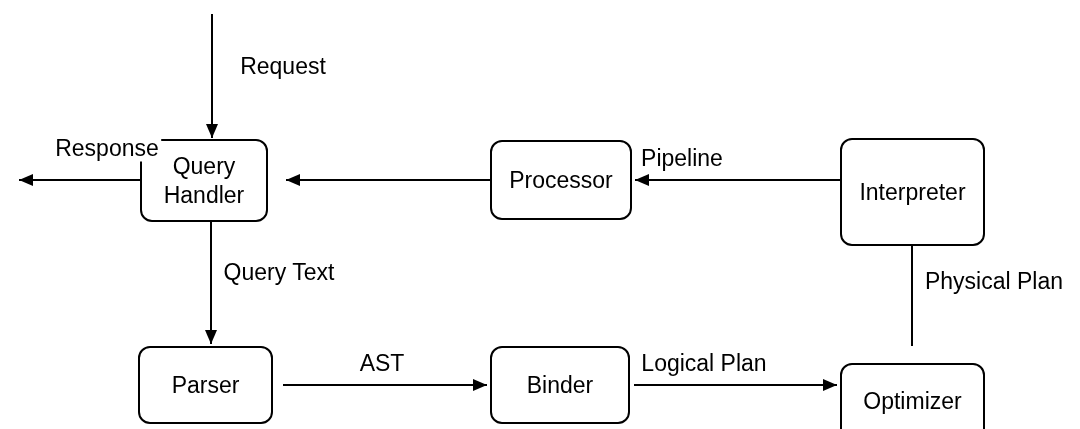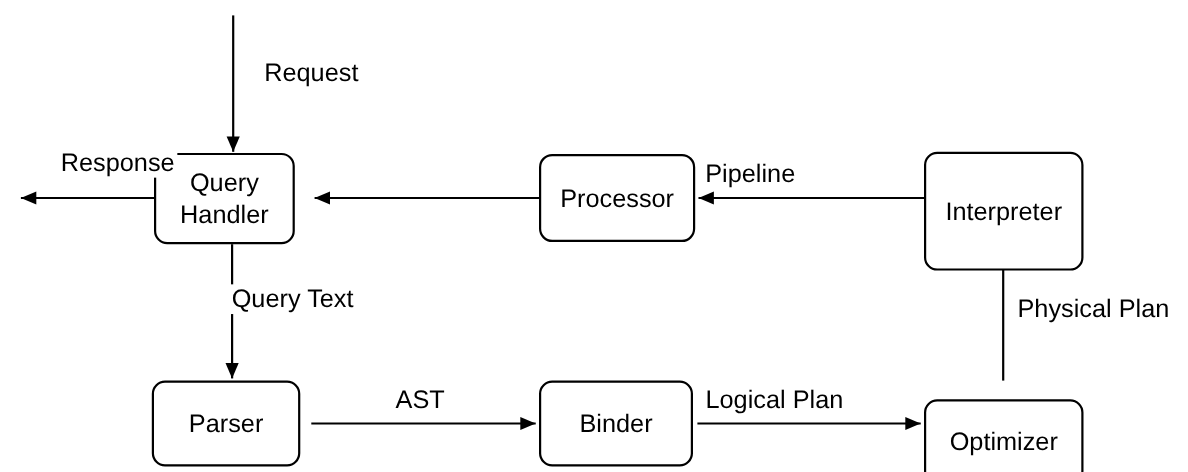--- a/index.html
+++ b/index.html
@@ -98,21 +98,21 @@
     <span class="node-label">Optimizer</span>
   </div>
 
   <div class="elabel" style="left:283px; top:66px;">Request</div>
 
   <div class="elabel" style="left:75px; top:148px;margin-left:32px;">Response</div>
 
 
   <div class="elabel" style="left:682px; top:158px;">Pipeline</div>
 
-  <div class="elabel" style="left:266px; top:272px;">Query Text</div>
+  <div class="elabel" style="left:279px; top:272px;">Query Text</div>
 
   <div class="elabel" style="left:382px; top:363px;">AST</div>
 
   <div class="elabel" style="left:704px; top:363px;">Logical Plan</div>
 
   <div class="elabel" style="left:994px; top:281px;">Physical Plan</div>
 
 </div>
 
 </body></html>

